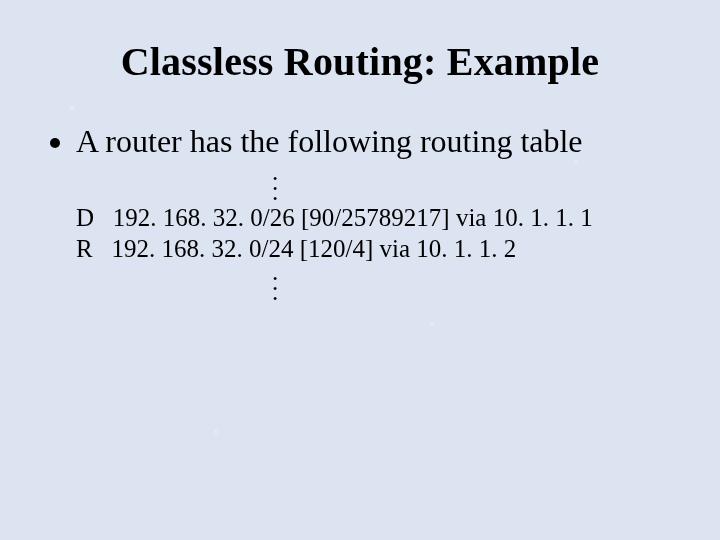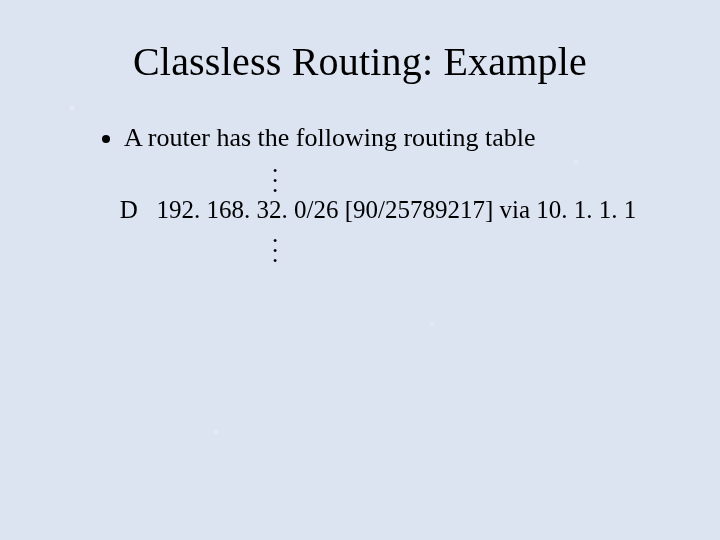--- a/index.html
+++ b/index.html
@@ -23,54 +23,52 @@
   }
   .slide {
     box-sizing: border-box;
     width: 720px;
     height: 540px;
     padding: 34px 40px 0 40px;
   }
   .title {
     text-align: center;
     font-size: 40px;
-    font-weight: 400;
+    font-weight: 700;
     margin: 4px 0 36px 0;
     letter-spacing: 0.2px;
   }
   ul.outer {
     list-style: disc;
     margin: 0 0 0 6px;
     padding-left: 30px;
   }
   ul.outer > li {
-    font-size: 26px;
+    font-size: 32px;
     line-height: 1.28;
     margin-bottom: 2px;
-    margin-left: 48px;
   }
   .table-block {
     font-family: "Times New Roman", Times, serif;
     font-size: 25px;
     line-height: 1.25;
     margin: 6px 0 2px 36px;
   }
   .vdots-wrap {
     line-height: 0.35;
     font-size: 25px;
     padding-left: 196px;
     margin: 4px 0 4px 0;
   }
   .vdots-wrap .dot {
     display: block;
     height: 10px;
   }
   .route-row {
     white-space: pre;
-    text-align: center;
   }
 </style>
 </head>
 <body>
 
 <div class="slide">
 
   <div class="title">Classless Routing: Example</div>
 
   <ul class="outer">
@@ -79,20 +77,21 @@
 
   <div class="table-block">
 
     <div class="vdots-wrap">
       <span class="dot">.</span>
       <span class="dot">.</span>
       <span class="dot">.</span>
     </div>
 
     <div class="route-row"><span>D</span>   <span>192. 168. 32. 0/26</span> <span>[90/25789217]</span> <span>via 10. 1. 1. 1</span></div>
+    <div class="route-row"><span>R</span>   <span>192. 168. 32. 0/24</span> <span>[120/4]</span> <span>via 10. 1. 1. 2</span></div>
 
     <div class="vdots-wrap">
       <span class="dot">.</span>
       <span class="dot">.</span>
       <span class="dot">.</span>
     </div>
 
   </div>
 
 

